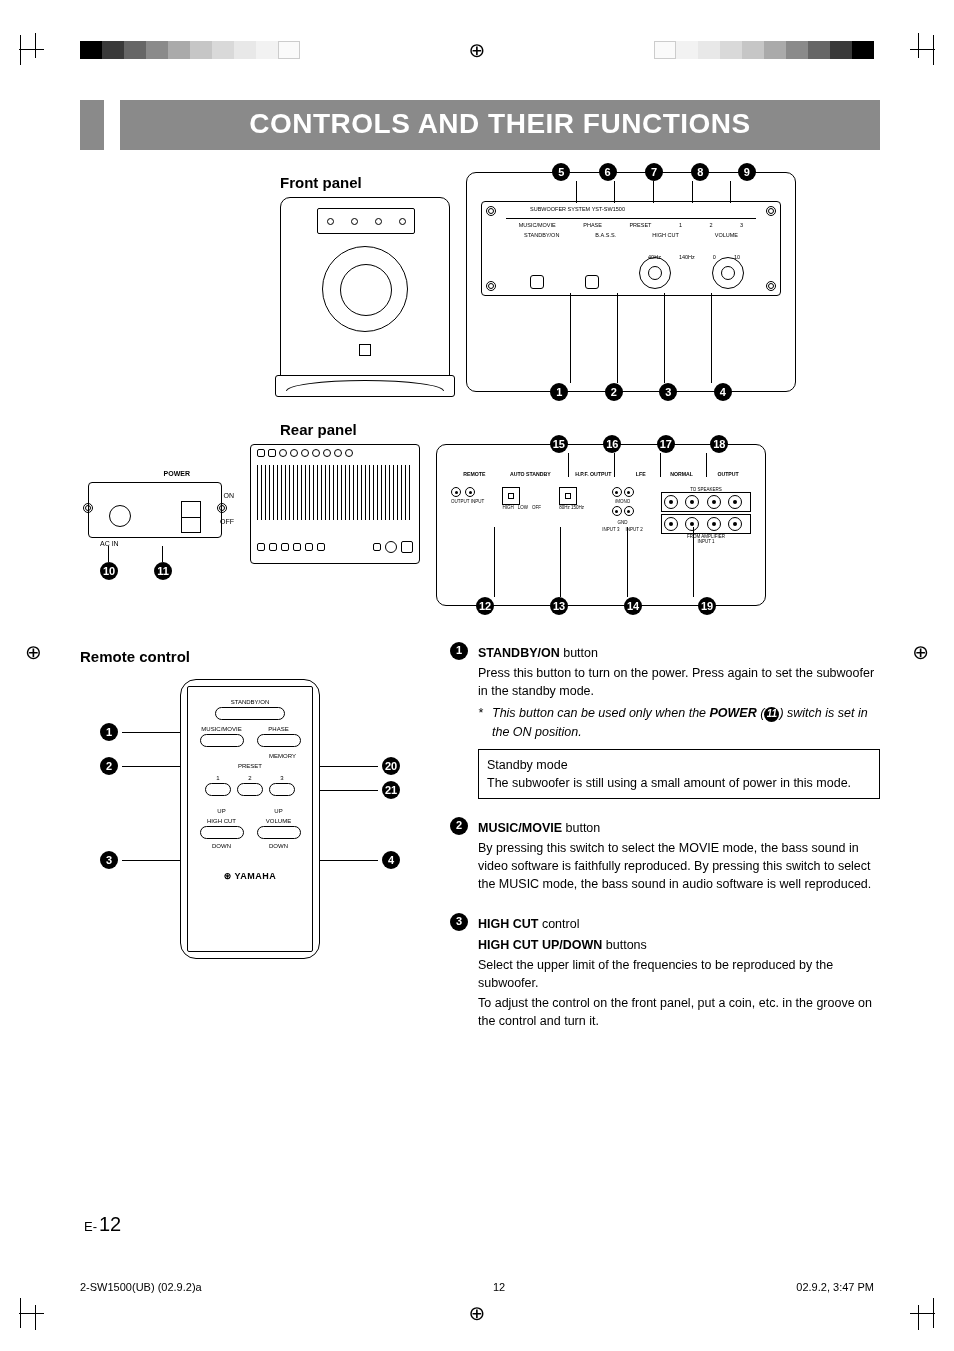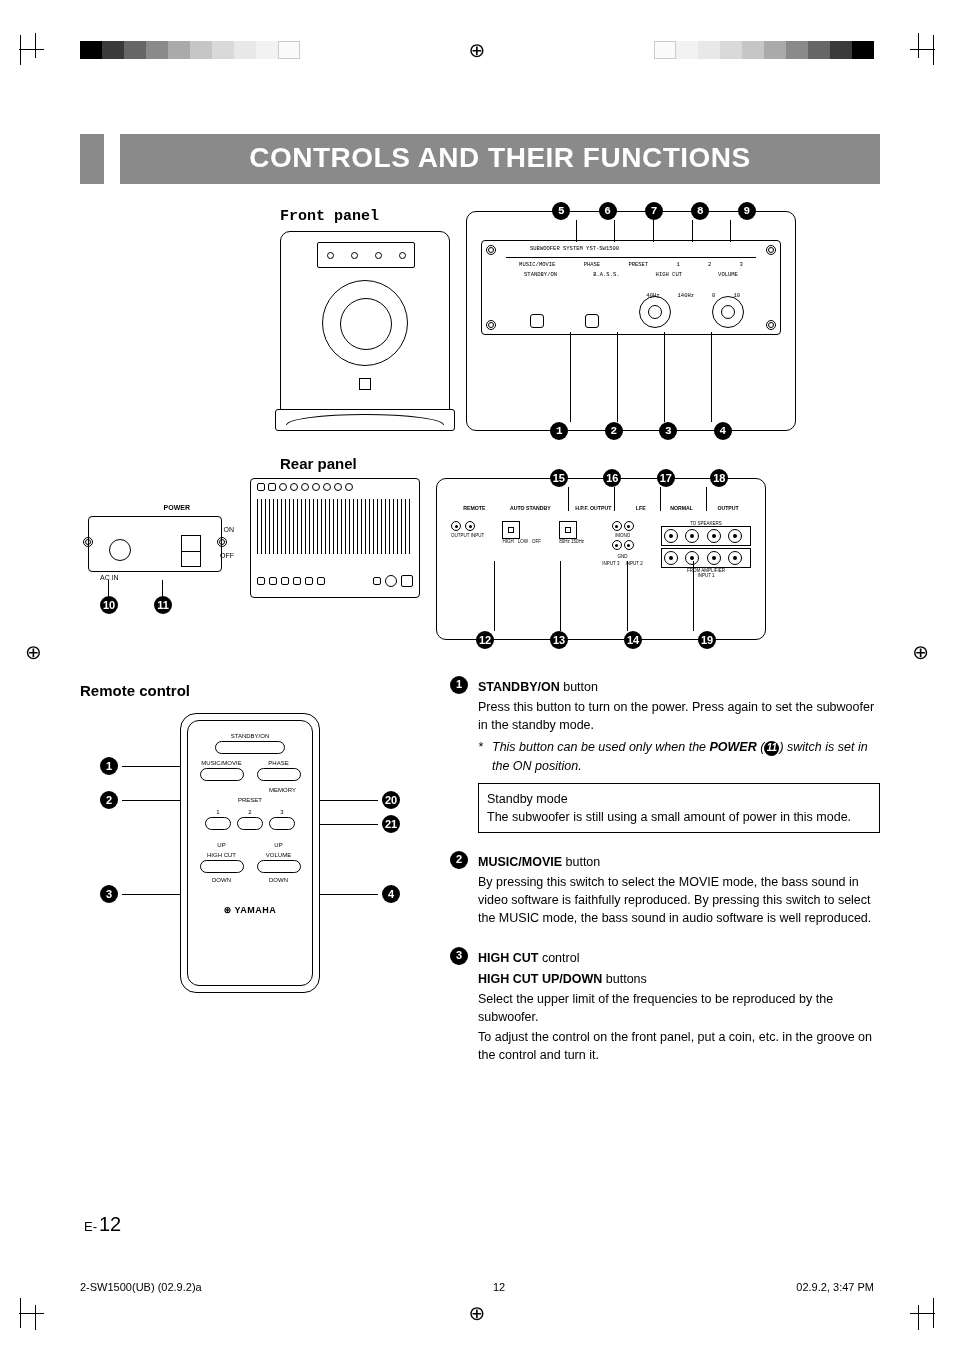--- a/index.html
+++ b/index.html
@@ -52,21 +52,20 @@
   }
   .side-reg.left { left: 25px; }
   .side-reg.right { right: 25px; }
 
   
   .page {
     position: absolute;
     left: 80px;
     top: 100px;
     width: 800px;
-    margin-top: 34px;
   }
 
   .title-bar {
     background: #8a8a8a;
     color: #fff;
     font-size: 28px;
     font-weight: bold;
     padding: 8px 12px 10px 12px;
     text-align: center;
     margin: 0 0 18px 40px;
@@ -354,21 +353,21 @@
     border-radius:16px;
     margin: 14px auto 0 auto;
     position:relative;
     background:#fff;
     font-size:6.5px;
     text-align:center;
   }
   .remote-inner{
     position:absolute; top:6px;left:6px;right:6px;bottom:6px;
     border:1px solid #000;
-    border-radius:12px;
+    border-radius:2px;
     padding:8px 8px 4px 8px;
   }
   .rbtn{
     border:1px solid #000;
     border-radius:10px;
     height:13px;
     margin:2px auto;
   }
   .rbtn.wide{width:70px;}
   .rbtn.half{width:44px;}
@@ -463,21 +462,21 @@
   </div>
 </div>
 
 <span class="side-reg left">⊕</span>
 <span class="side-reg right">⊕</span>
 
 <div class="page">
 
   <div class="title-bar">CONTROLS AND THEIR FUNCTIONS</div>
 
-  <div class="diag-row" style="align-items:flex-end;font-family:Liberation Mono, monospace;">
+  <div class="diag-row" style="align-items:flex-start;">
     <div class="col-left" style="margin-left:200px;">
       <div class="section-heading">Front panel</div>
       <div class="unit-box">
         <div class="unit-top-strip">
           <div class="dot"></div>
             <div class="dot"></div>
             <div class="dot"></div>
             <div class="dot"></div>
         </div>
         <div class="unit-driver"></div>

